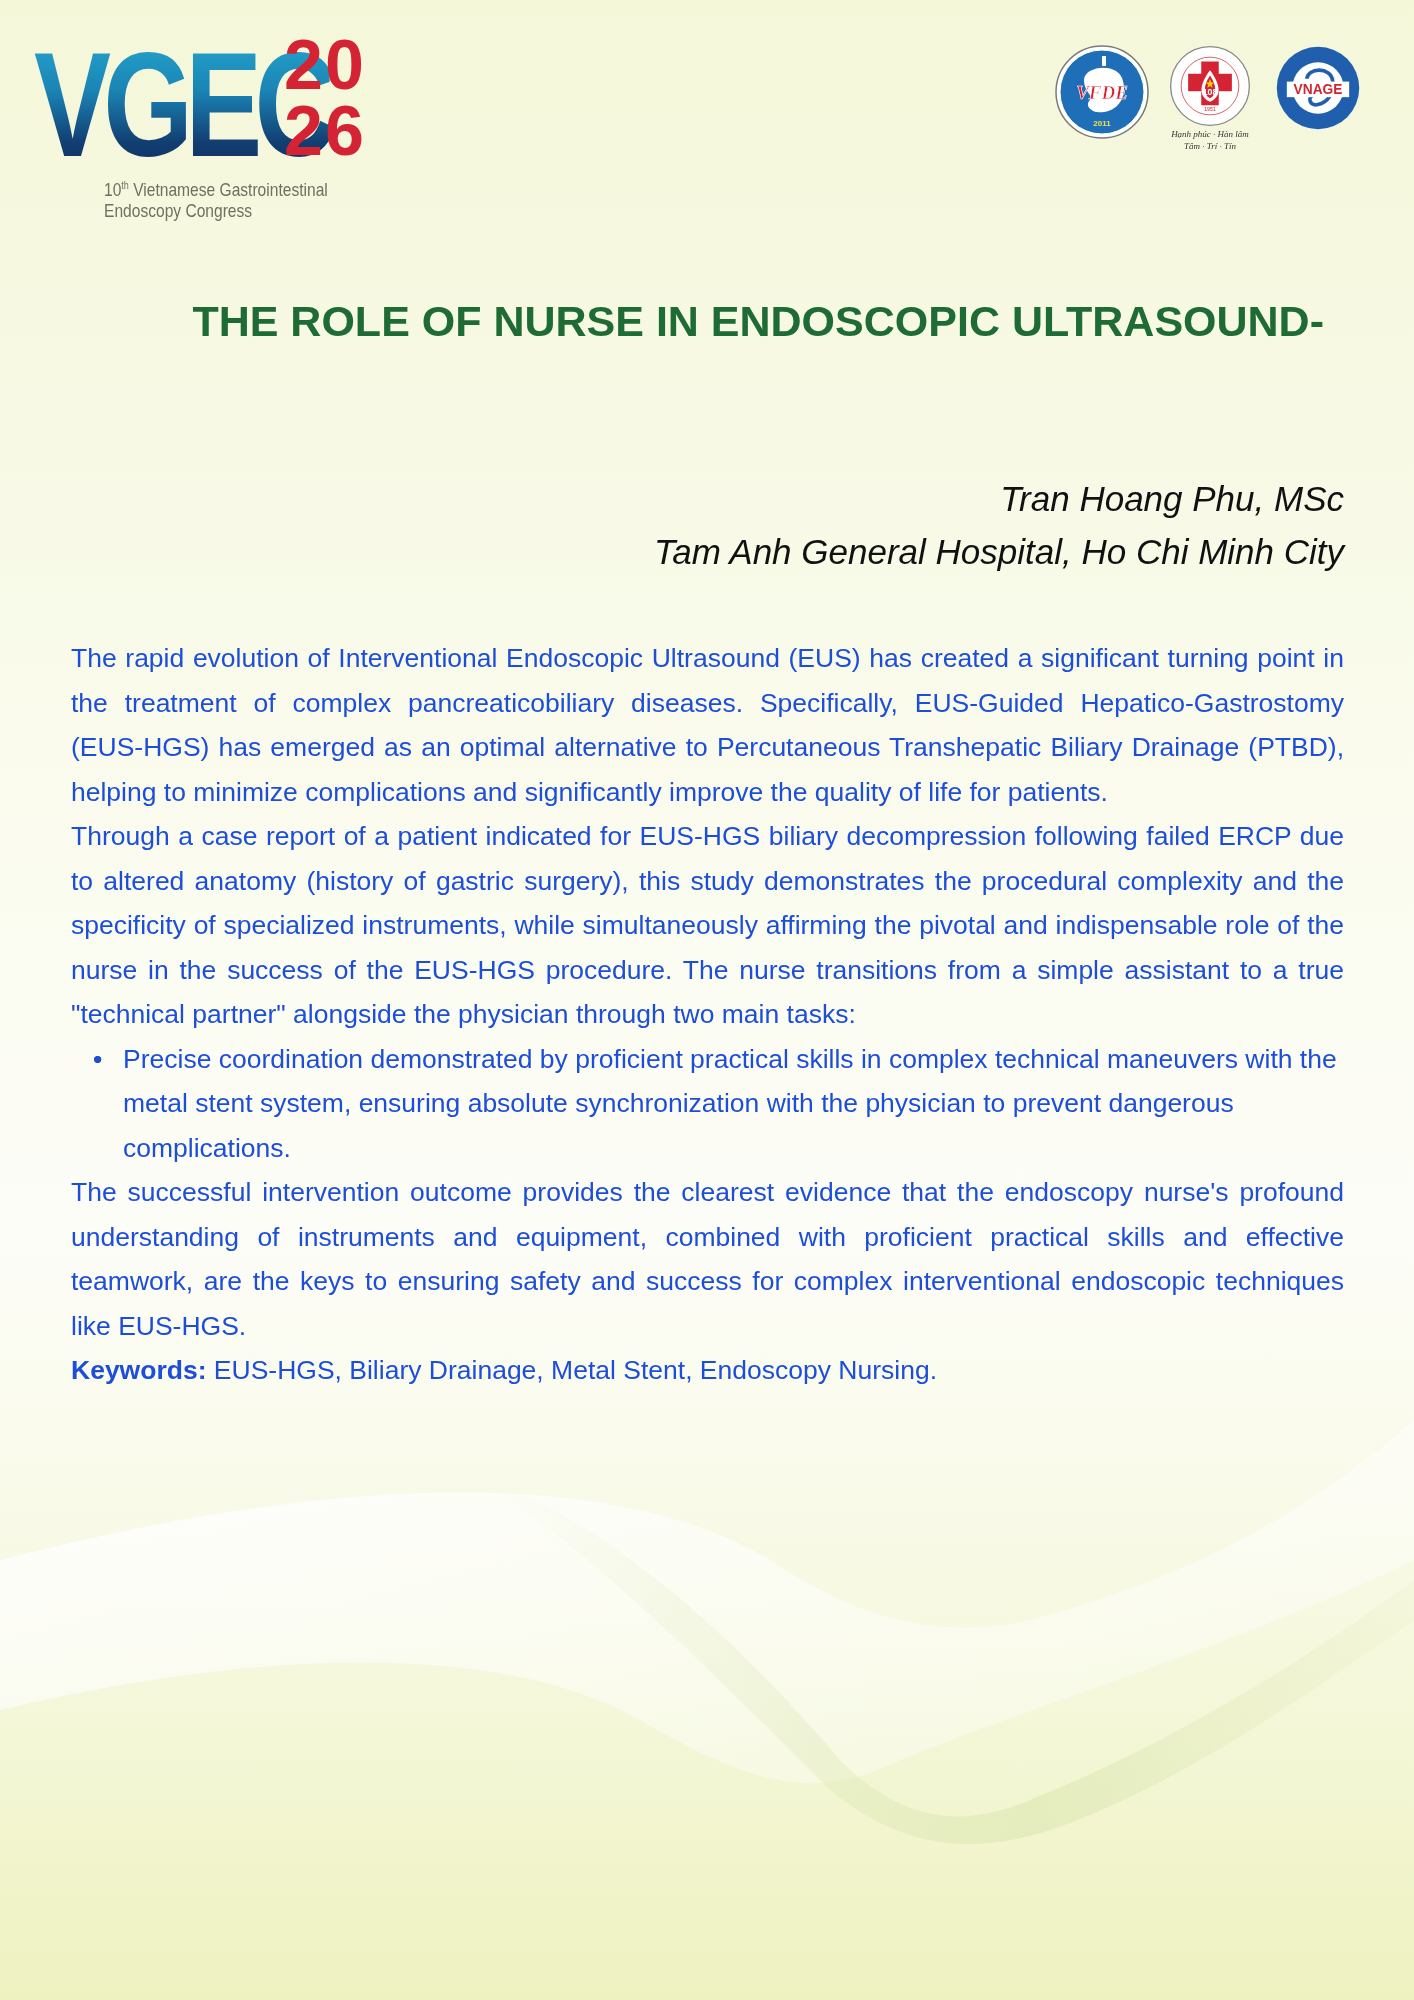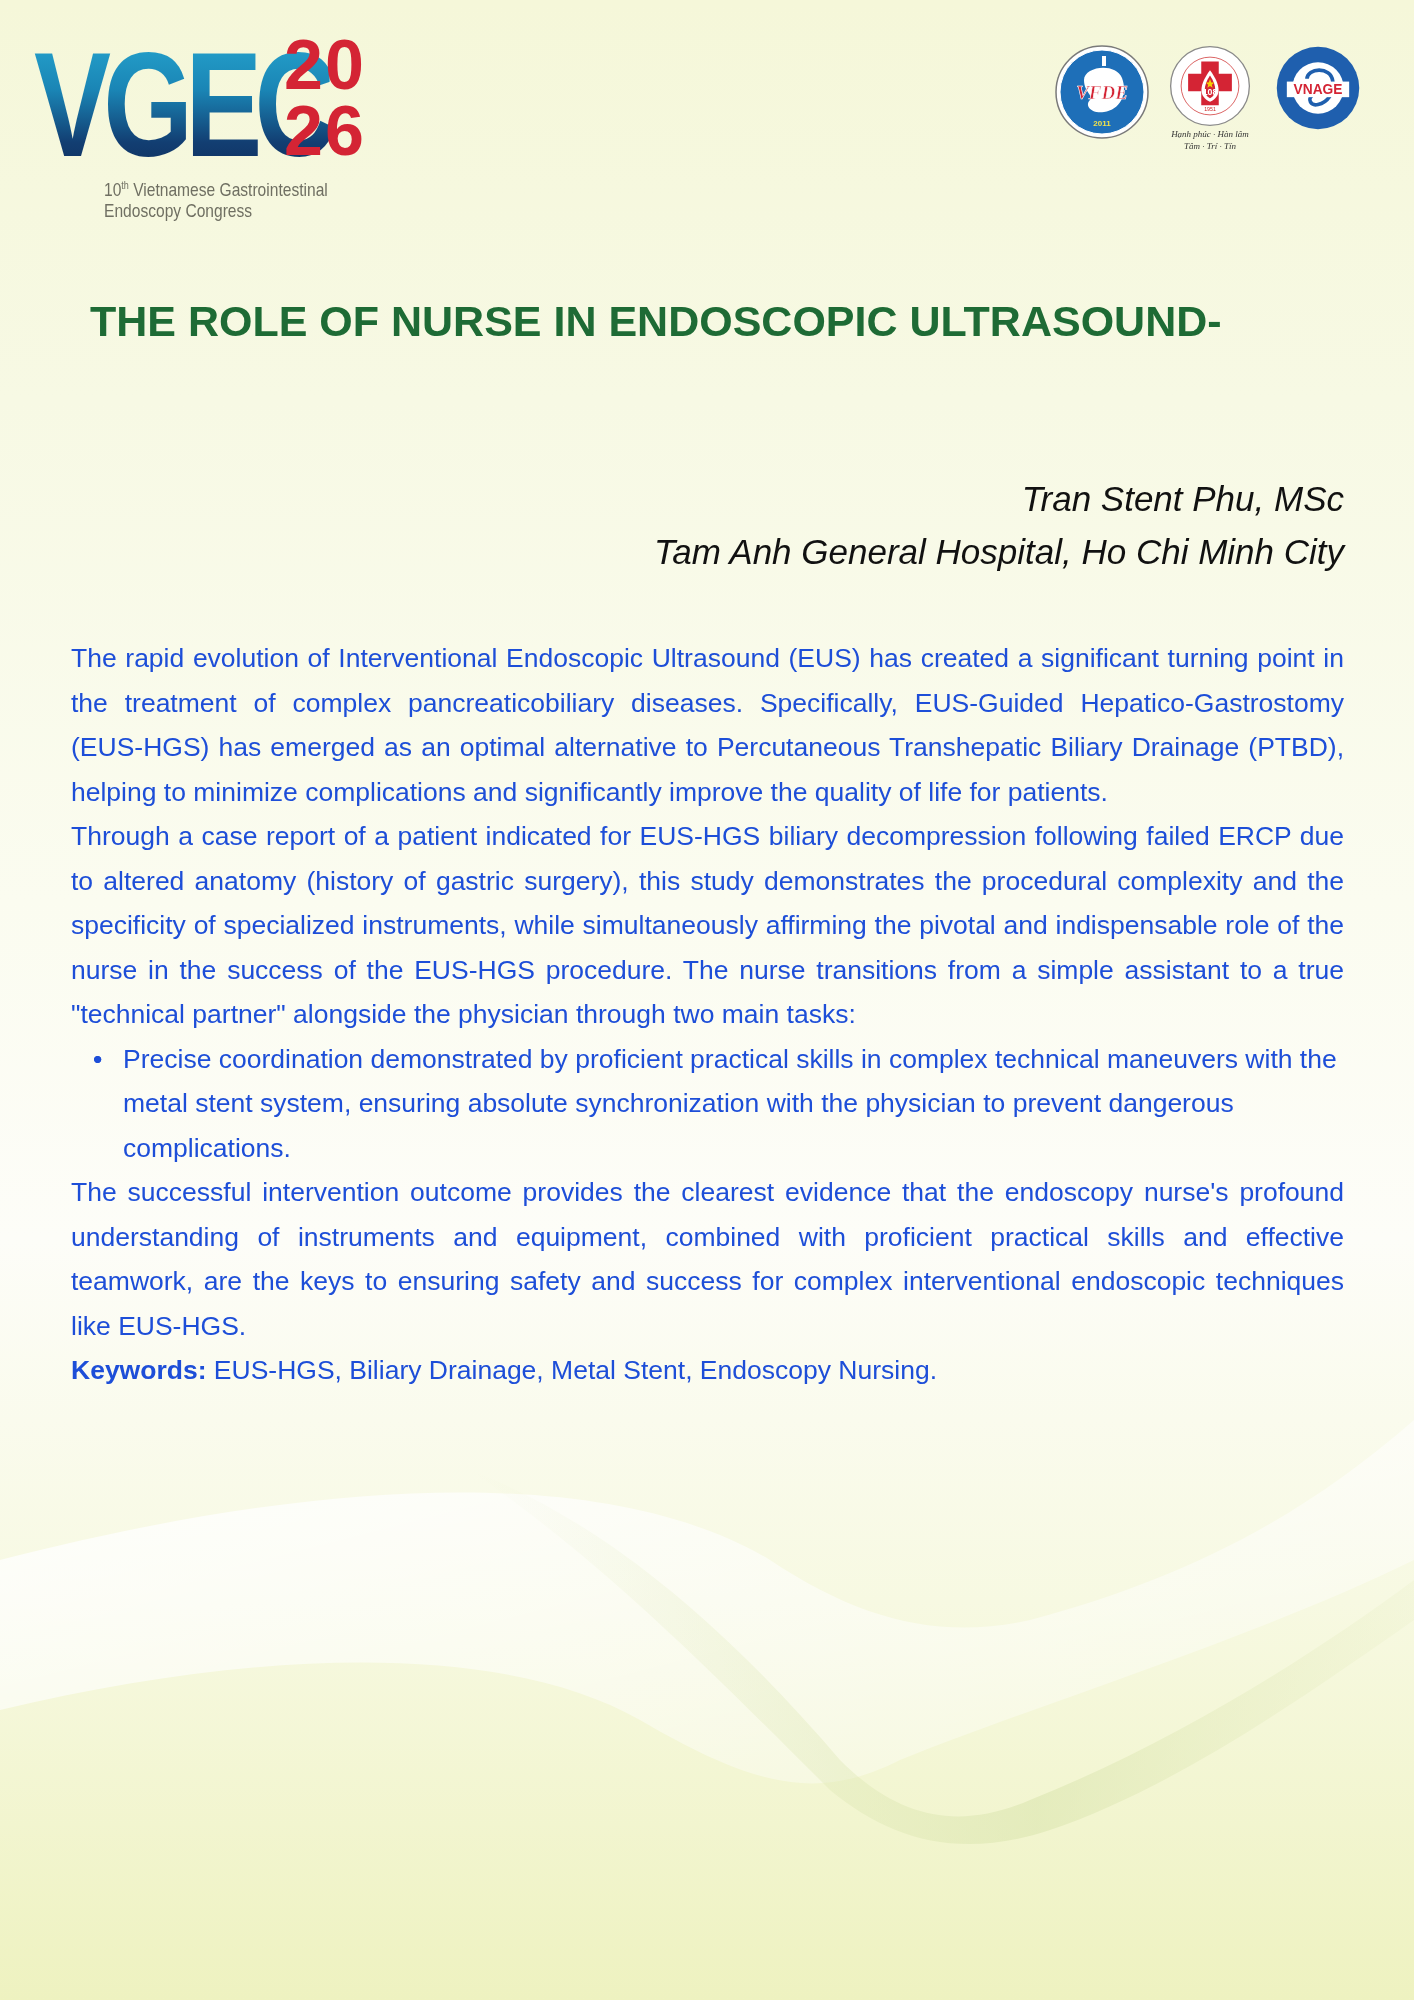--- a/index.html
+++ b/index.html
@@ -39,21 +39,21 @@
   .partner { width: 96px; display: flex; flex-direction: column; align-items: center; }
   .seal { width: 96px; height: 96px; }
   .partner-caption {
     font-family: "Liberation Serif", serif; font-style: italic;
     font-size: 9px; line-height: 12px; color: #333; text-align: center; white-space: nowrap;
   }
 
   
   .title {
     position: absolute; left: 90px; top: 288px; width: 1234px;
-    text-align: left; color: #1e6b35;
+    text-align: right; color: #1e6b35;
     font-weight: 700; font-size: 43px; line-height: 66px;
   }
 
   
   .author-block {
     position: absolute; right: 70px; top: 472px; text-align: right;
     font-style: italic; font-size: 35px; line-height: 53px; color: #111;
   }
 
   
@@ -141,21 +141,21 @@
         <text x="48" y="55" text-anchor="middle" font-family="Liberation Sans, sans-serif" font-weight="700" font-size="15" fill="#d42434">VNAGE</text>
       </svg>
     </div>
   </div>
 
   <h1 class="title">
     <div>THE ROLE OF NURSE IN ENDOSCOPIC ULTRASOUND-</div>
   </h1>
 
   <div class="author-block">
-    <div>Tran Stent Phu, MSc</div>
+    <div>Tran Hoang Phu, MSc</div>
     <div>Tam Anh General Hospital, Ho Chi Minh City</div>
   </div>
 
   <div class="abstract">
     <p>The rapid evolution of Interventional Endoscopic Ultrasound (EUS) has created a significant turning point in the treatment of complex pancreaticobiliary diseases. Specifically, EUS-Guided Hepatico-Gastrostomy (EUS-HGS) has emerged as an optimal alternative to Percutaneous Transhepatic Biliary Drainage (PTBD), helping to minimize complications and significantly improve the quality of life for patients.</p>
     <p>Through a case report of a patient indicated for EUS-HGS biliary decompression following failed ERCP due to altered anatomy (history of gastric surgery), this study demonstrates the procedural complexity and the specificity of specialized instruments, while simultaneously affirming the pivotal and indispensable role of the nurse in the success of the EUS-HGS procedure. The nurse transitions from a simple assistant to a true "technical partner" alongside the physician through two main tasks:</p>
     <ul>
       <li>
         <span class="bullet">•</span>
       </li>

